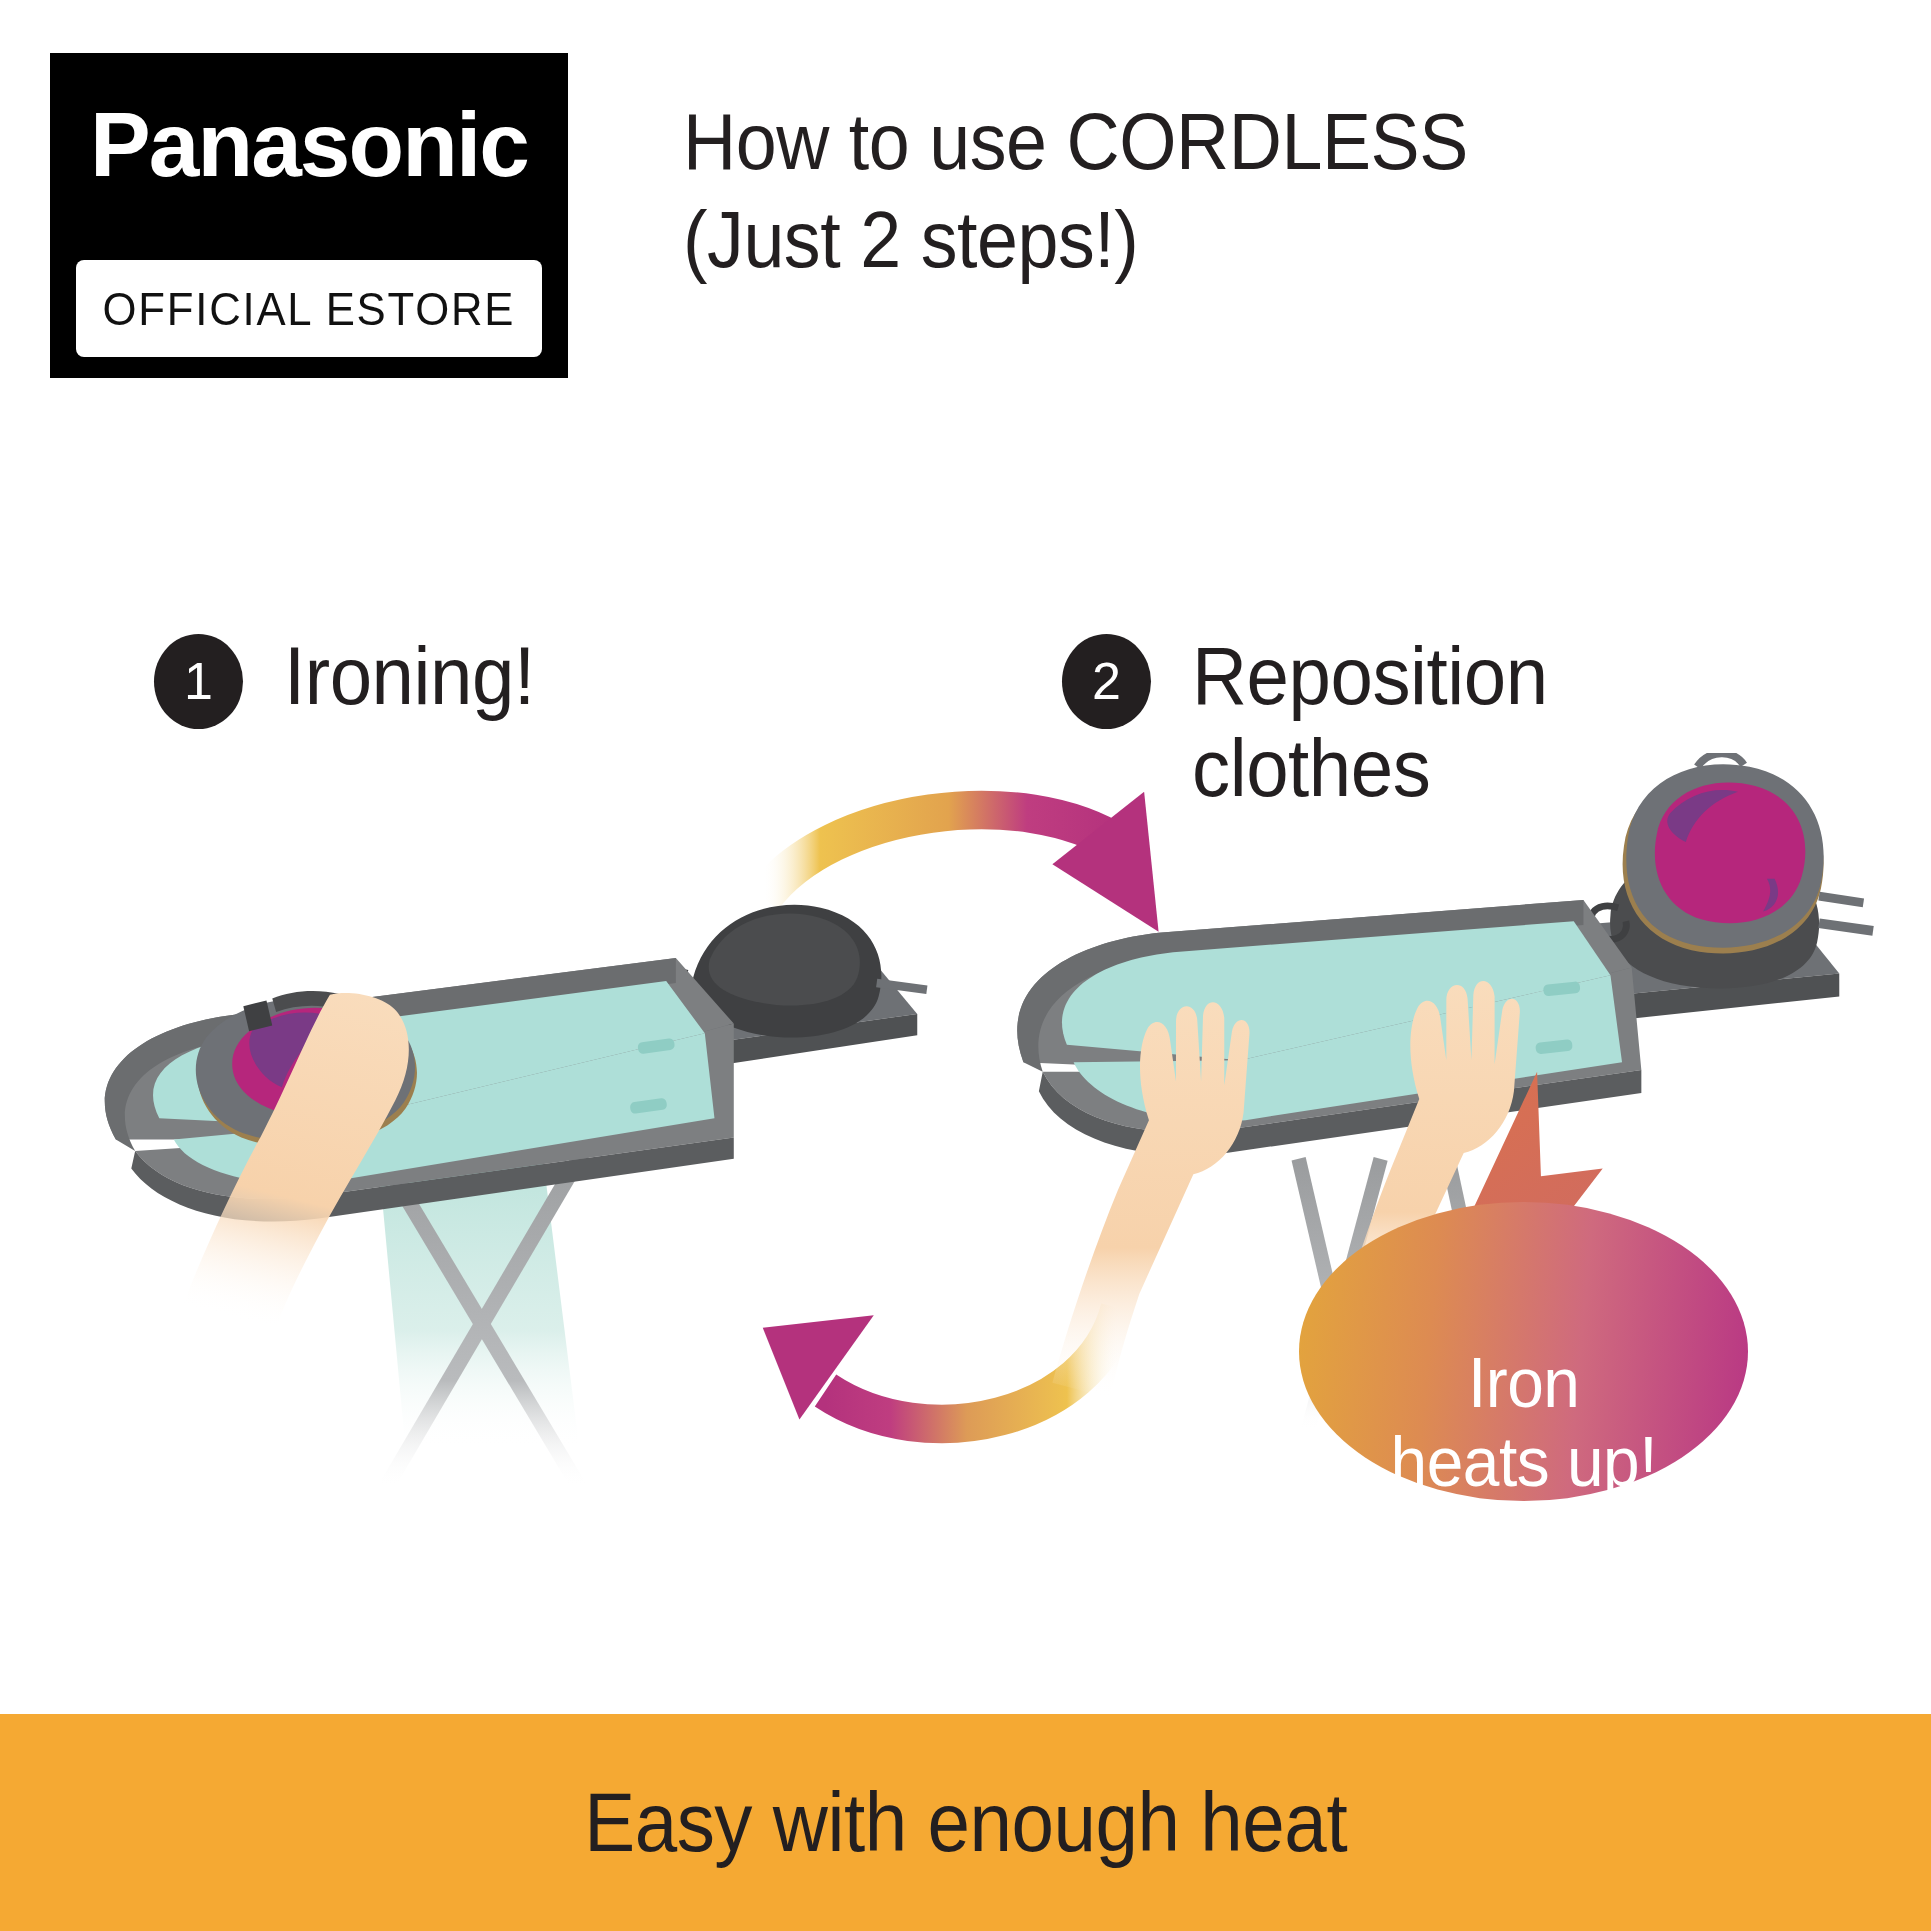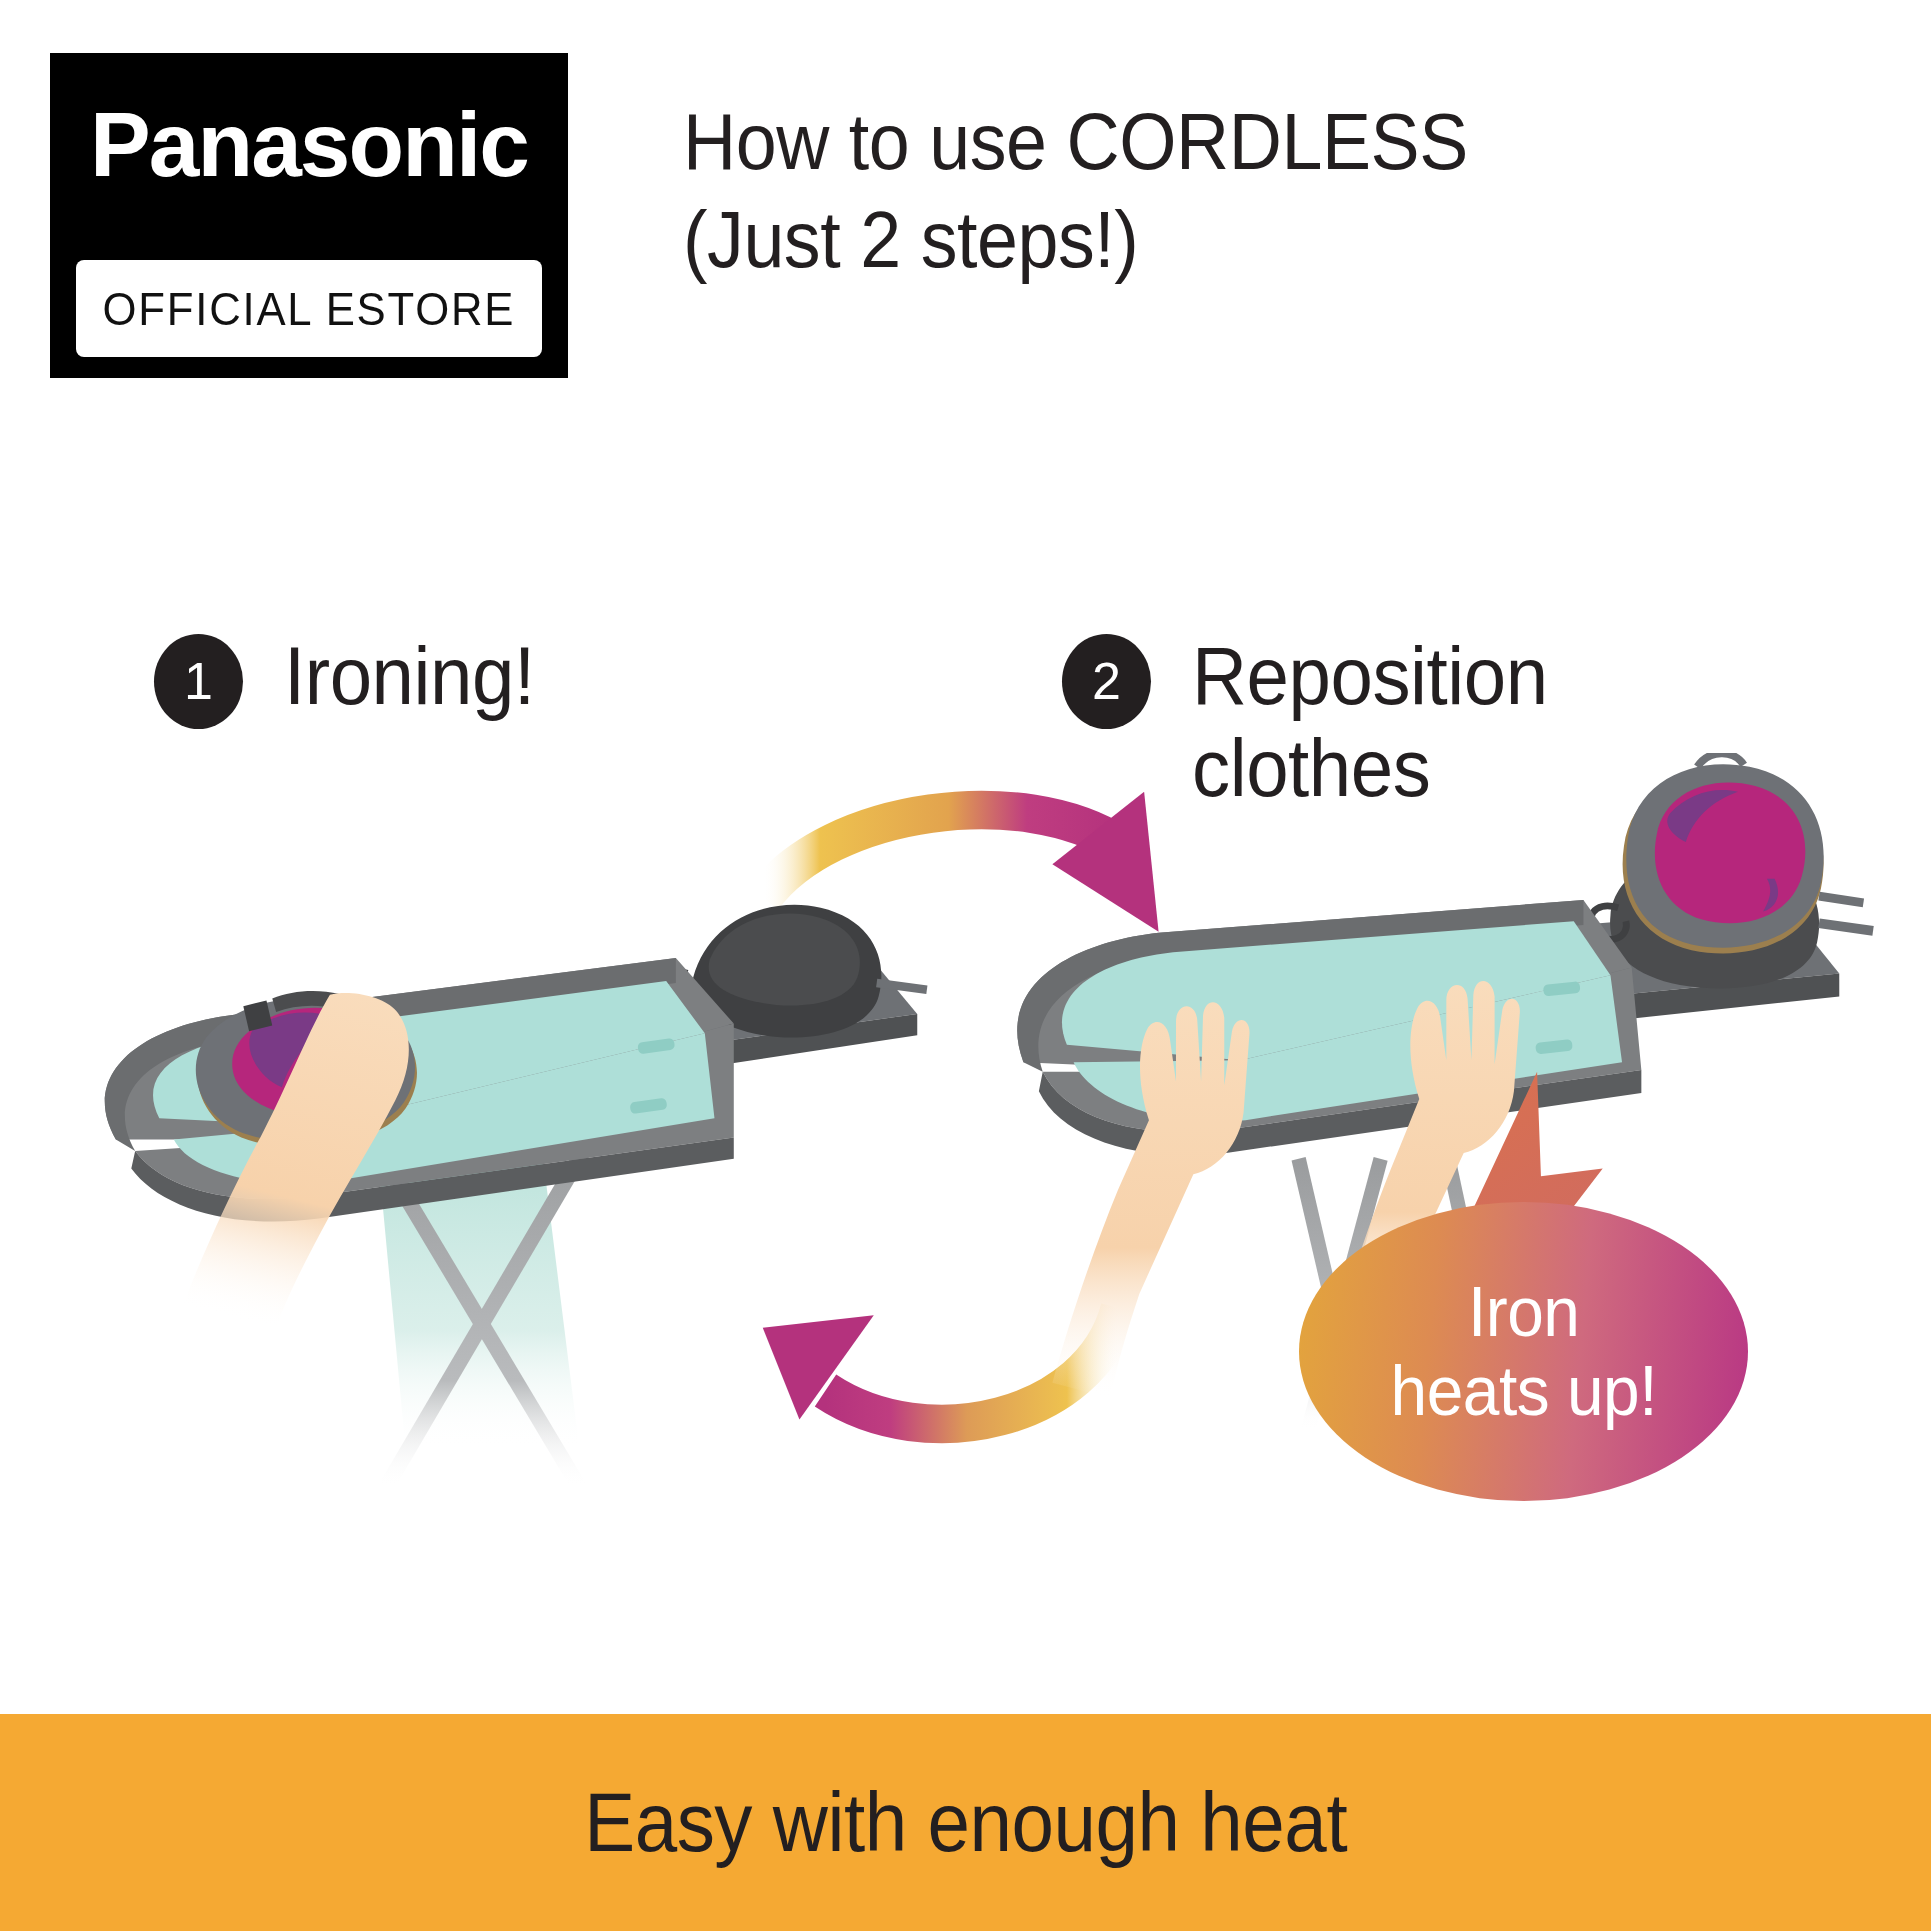--- a/index.html
+++ b/index.html
@@ -96,21 +96,21 @@
 
   
   .scene{position:absolute;left:0;top:753px;width:1931px;height:966px;}
   .scene svg{display:block;width:1931px;height:966px;}
 
   
   .bubble{
     position:absolute;left:1299px;top:1202px;width:449px;height:299px;
     border-radius:50%;
     background:linear-gradient(95deg,#e3a53c 0%,#dd8b52 30%,#cf6a7e 62%,#b83684 100%);
-    display:flex;align-items:center;justify-content:center;
+    display:flex;align-items:flex-end;justify-content:center;
     z-index:6;
   }
   .bubble-text{
     color:#ffffff;
     text-align:center;
     font-family:"Liberation Sans", sans-serif;
     font-size:70px;
     line-height:1.12;
     letter-spacing:-0.5px;
     white-space:pre-line;

